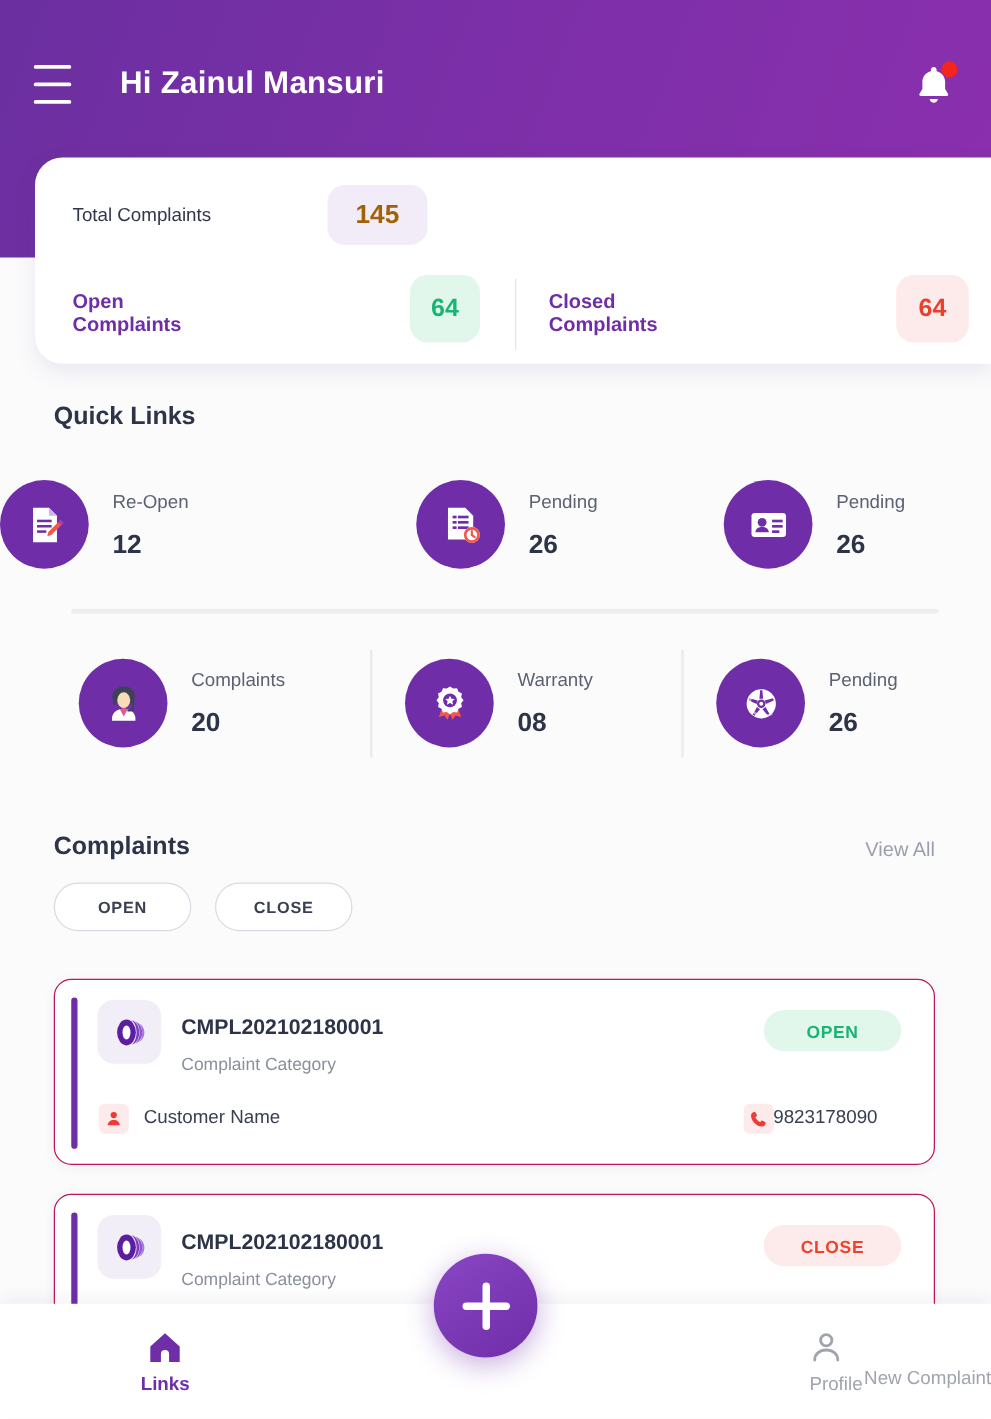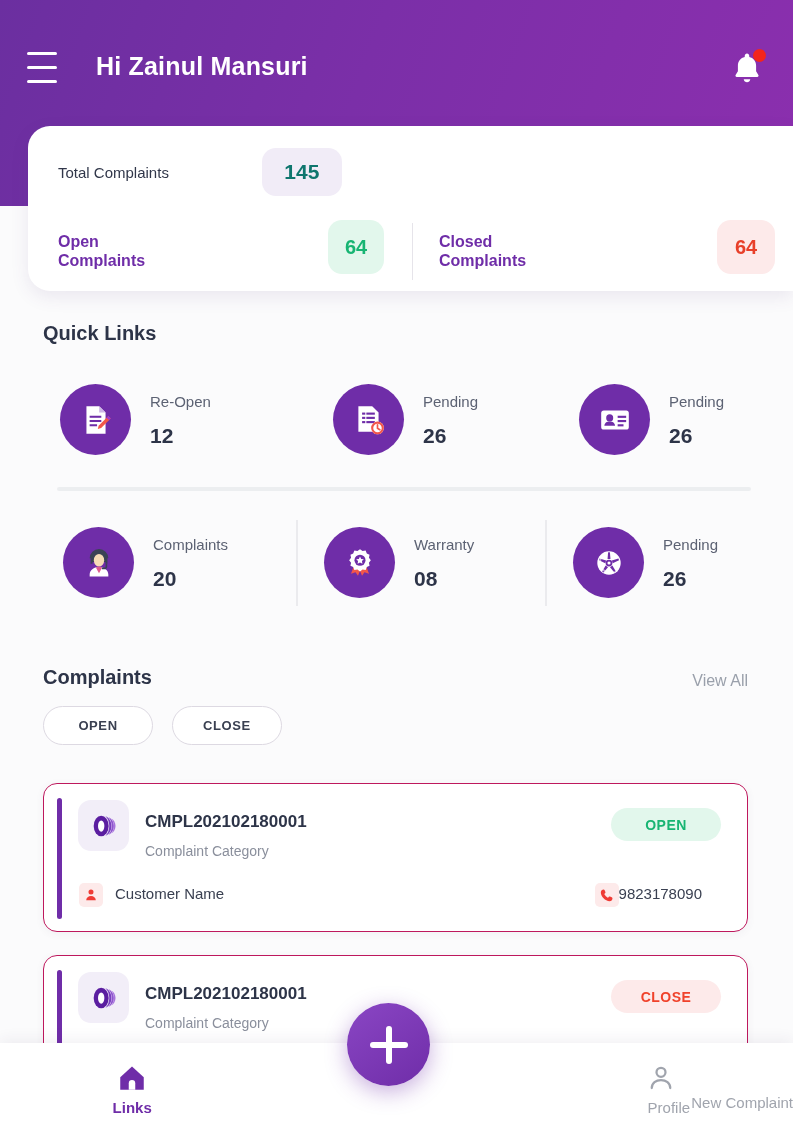--- a/index.html
+++ b/index.html
@@ -43,21 +43,21 @@
     position:absolute; left:30px; top:16px; width:700px; height:60px;
     display:flex; align-items:center;gap:48px;
   }
   .stat-total-label { font-size:15px; color:#31374a; font-weight:400; }
   .pill {
     display:flex; align-items:center; justify-content:center;
     border-radius:14px; font-weight:bold;
   }
   .pill-total {
     width:80px; height:48px; margin-left:45px;
-    background:#f1ecf7; color:#0f766e; font-size:21px;
+    background:#f1ecf7; color:#a16207; font-size:21px;
   }
   .stats-bottom {
     position:absolute; left:0; top:86px; width:765px; height:79px; display:flex;
   }
   .stat-half { position:relative; flex:1; display:flex; align-items:center; }
   .stat-half.left { padding-left:30px; }
   .stat-half.right { padding-left:27px; }
   .stat-label-2 {
     font-size:16px; font-weight:bold; color:#6f2da8; line-height:1.16; width:160px;
   }
@@ -226,21 +226,21 @@
         </div>
         <div class="pill pill-closed">64</div>
       </div>
     </div>
   </div>
 
   <div class="section-title" style="left:43px; top:322px;text-align:right;">Quick Links</div>
 
   <div class="ql-row" style="top:384px;">
 
-    <div class="ql-item" style="width:247px; padding-left:60px;">
+    <div class="ql-item" style="width:247px; ">
       <div class="ql-circle">
         <svg width="34" height="34" viewBox="0 0 32 32">
           <path d="M7 3h12l6 6v20H7z" fill="#ffffff"></path>
           <path d="M19 3l6 6h-6z" fill="#cdb6e6"></path>
           <rect x="10" y="12" width="11" height="1.9" fill="#6f2da8"></rect>
           <rect x="10" y="16" width="11" height="1.9" fill="#6f2da8"></rect>
           <rect x="10" y="20" width="7" height="1.9" fill="#6f2da8"></rect>
           <path d="M27.6 12.2l2.3 2.3-9.1 9.1-3.1.8.8-3.1z" fill="#f2574a"></path>
           <path d="M27.6 12.2l2.3 2.3-1.6 1.6-2.3-2.3z" fill="#9b3bd6"></path>
         </svg>

